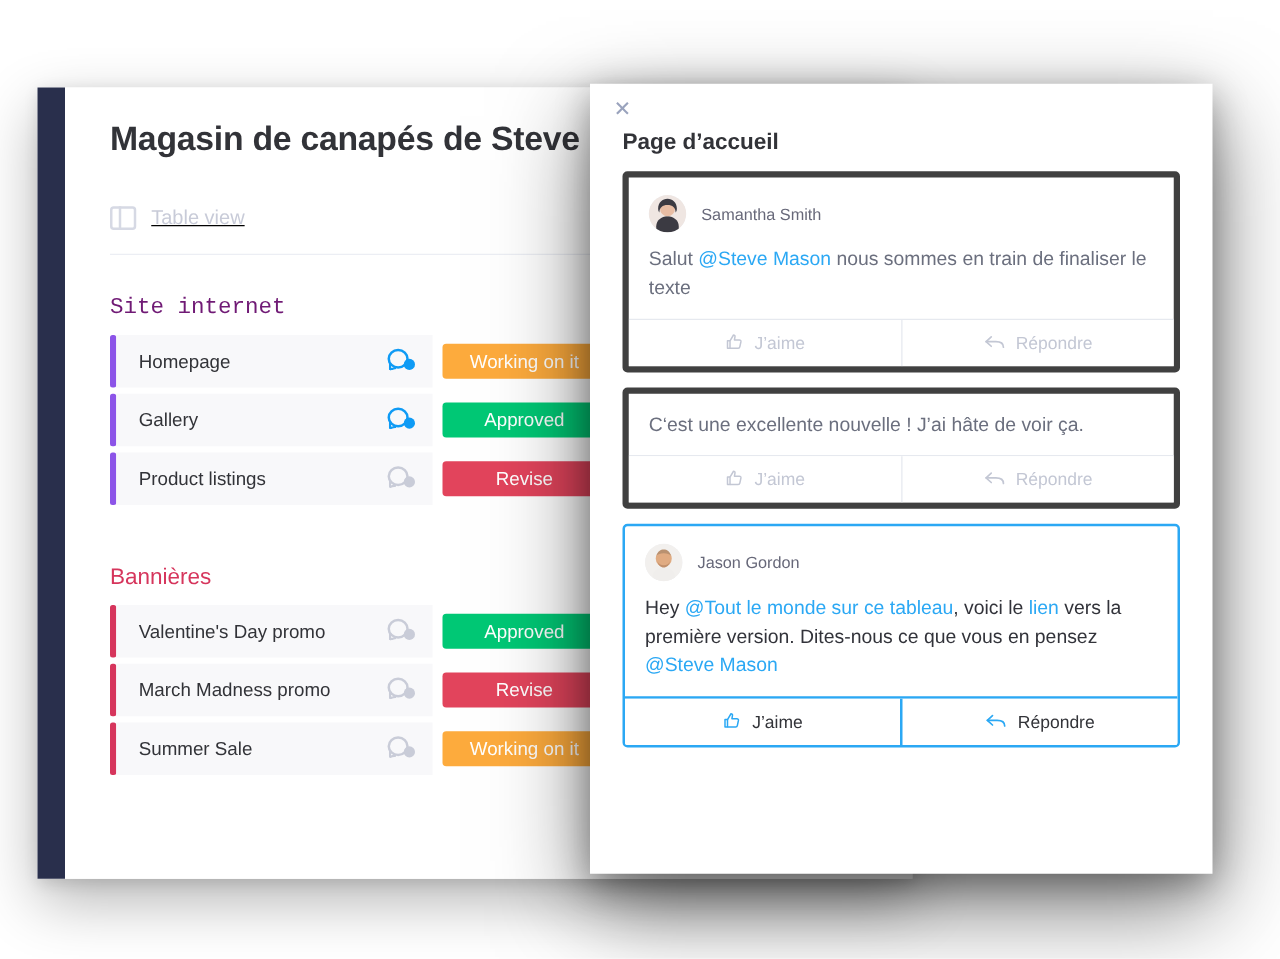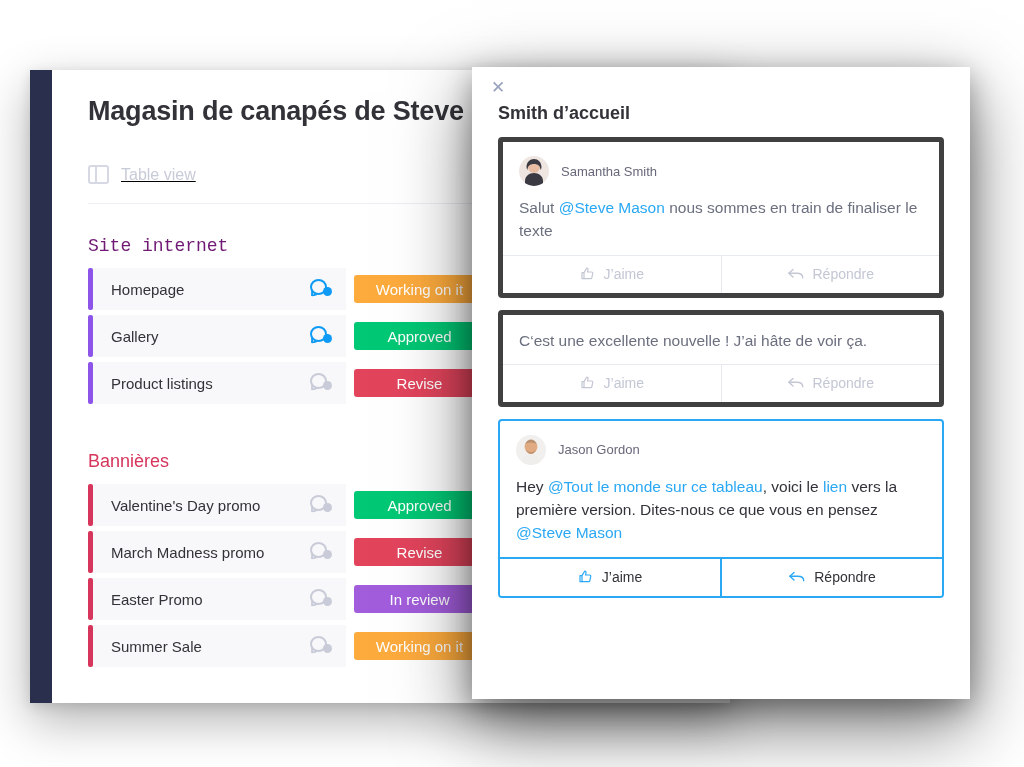--- a/index.html
+++ b/index.html
@@ -213,50 +213,38 @@
                   <span class="bub"></span>
                   <span class="tail"></span>
                   <span class="dot"></span>
                 </span>
               </div>
               <div class="status-pill" style="background: rgb(226, 68, 92);">Revise</div>
             </div>
             <div class="row">
               <div class="row-bar" style="background: rgb(214, 53, 92);"></div>
               <div class="row-name-box">
-                <span class="row-name">Easter Promo</span>
-                <span class="chat-ico muted">
-                  <span class="bub"></span>
-                  <span class="tail"></span>
-                  <span class="dot"></span>
-                </span>
-              </div>
-              <div class="status-pill" style="background: rgb(162, 93, 220);">In review</div>
-            </div>
-            <div class="row">
-              <div class="row-bar" style="background: rgb(214, 53, 92);"></div>
-              <div class="row-name-box">
                 <span class="row-name">Summer Sale</span>
                 <span class="chat-ico muted">
                   <span class="bub"></span>
                   <span class="tail"></span>
                   <span class="dot"></span>
                 </span>
               </div>
               <div class="status-pill" style="background: rgb(253, 171, 61);">Working on it</div>
             </div>
           </div>
       </div>
 
     </div>
   </div>
 
   <div id="updates-panel">
     <div class="close-x">✕</div>
-    <div class="panel-title">Smith d’accueil</div>
+    <div class="panel-title">Page d’accueil</div>
     <div class="cards" id="comment-cards">
         <div class="card">
           <div class="card-body">
             <div class="card-head">
               <div class="avatar">
                 <div class="face"><svg width="30" height="30" viewBox="0 0 30 30">
                     <circle cx="15" cy="15" r="15" fill="#efe6e2"></circle>
                     <path d="M15 17c-5 0-9 3.5-9 8v5h18v-5c0-4.5-4-8-9-8z" fill="#3b3a42"></path>
                     <circle cx="15" cy="11" r="6" fill="#e8bda4"></circle>
                     <path d="M7.5 11c0-5 3.5-8 7.5-8s7.5 3 7.5 8c0 2-1 3-1 3 0-4-2.5-6-6.5-6S8.5 10 8.5 14c0 0-1-1-1-3z" fill="#3b3a42"></path>

